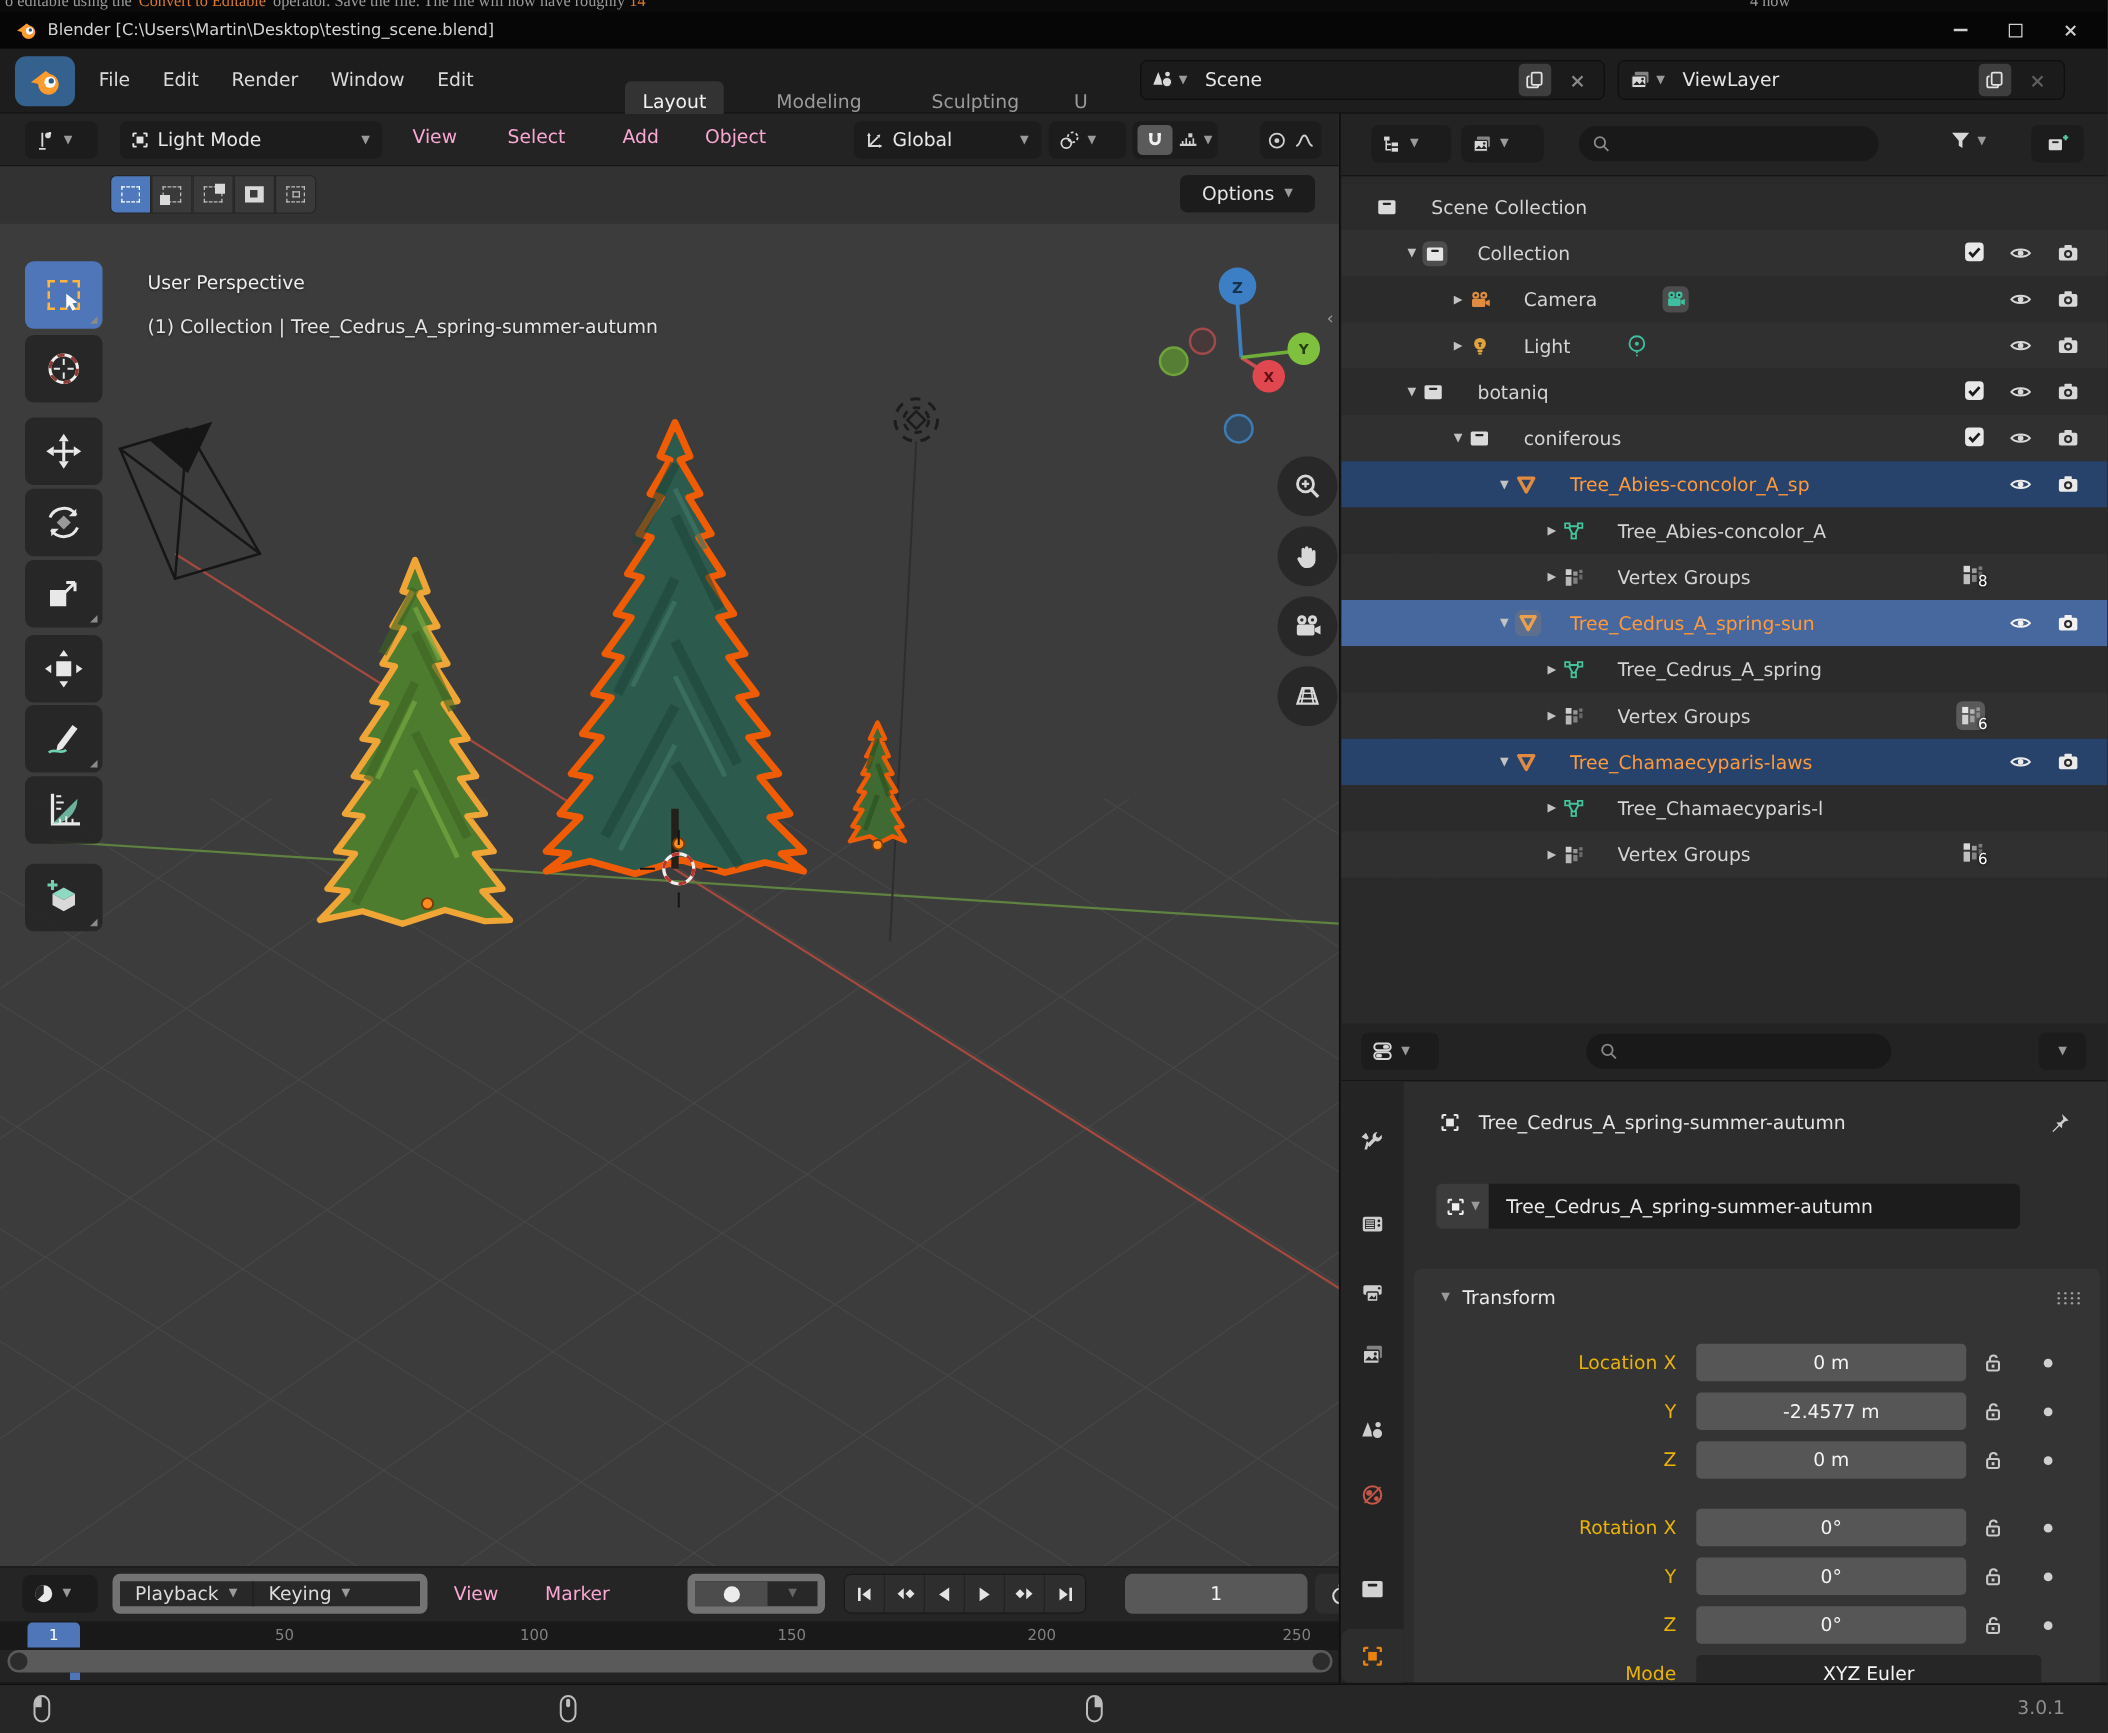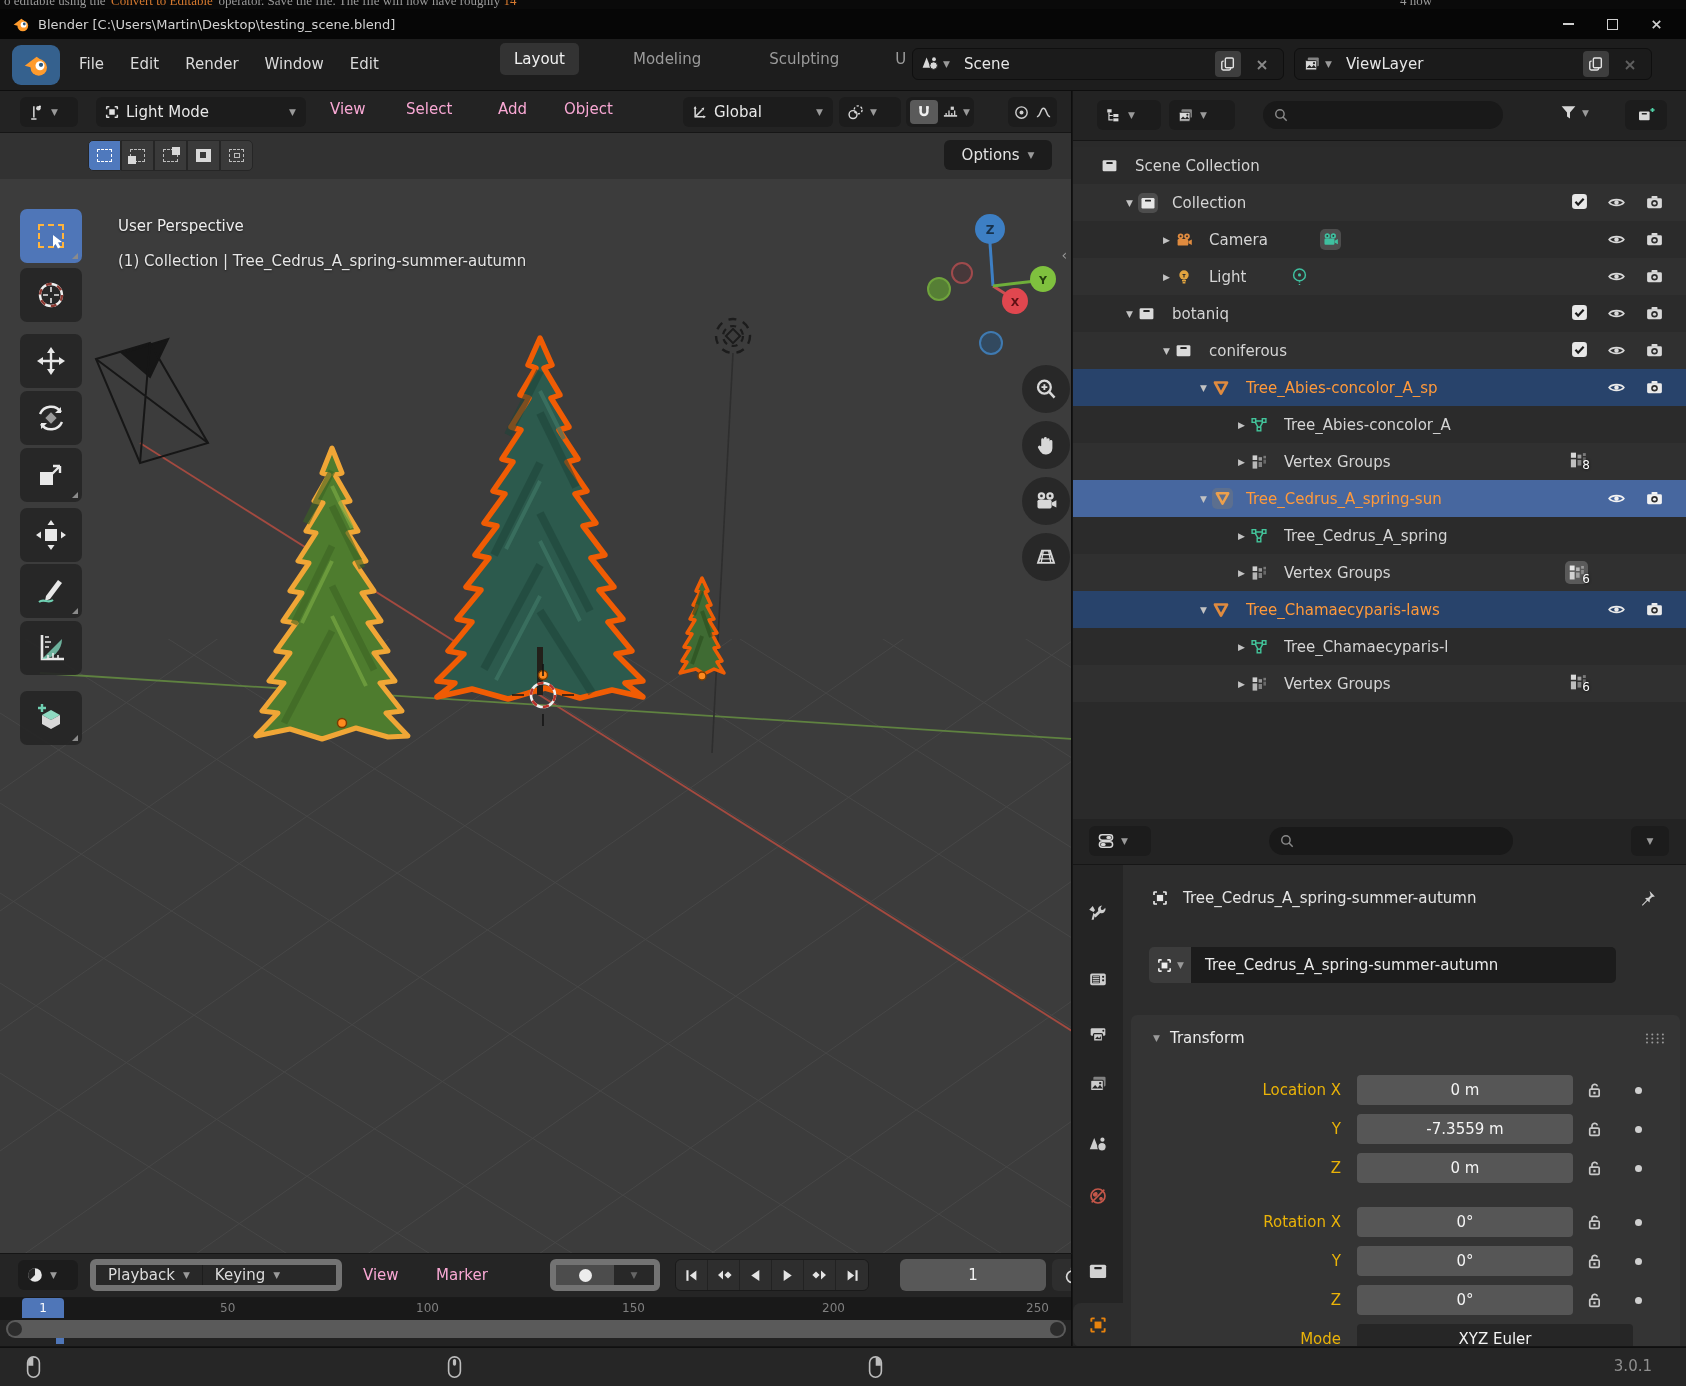--- a/index.html
+++ b/index.html
@@ -37,21 +37,21 @@
 .navbtn{width:48px;height:48px;border-radius:24px;background:rgba(36,36,36,.85);display:flex;align-items:center;justify-content:center}
 
 #outliner{left:1073px;top:91px;width:613px;height:728px;background:#2a2a2a;overflow:hidden}
 #ohead{left:0;top:0;width:613px;height:50px;background:#232323;border-bottom:1px solid #161616}
 .srch{background:#191919;border-radius:14px;height:28px;display:flex;align-items:center;padding:0 10px;gap:6px}
 .orow{position:absolute;left:0;width:613px;height:37px;display:flex;align-items:center;font-size:15px;color:#d4d4d4}
 .orow.a{background:#2b2b2b}.orow.b{background:#303030}
 .orow.sel{background:#28436b}.orow.act{background:#47679f}
 .orow .exp{width:17px;font-size:9px;color:#c2c2c2;flex:none;text-align:center}
 .orow .oic{width:26px;flex:none;display:flex;justify-content:flex-start}
-.orow .lb{white-space:nowrap;overflow:hidden;margin-left:8px}
+.orow .lb{white-space:nowrap;overflow:hidden;margin-left:18px}
 .orange{color:#ff993a}
 .tg{position:absolute;top:9px}
 .iconbg{background:#5c6f8f;border-radius:5px;padding:2px;display:flex}
 .iconbg2{background:#4d4d4d;border-radius:5px;padding:2px;display:flex}
 .vgb{position:absolute;right:96px;top:7px;display:flex;align-items:flex-end}
 .vgb i{font-style:normal;font-size:12px;color:#fff;margin-left:-6px;margin-bottom:-2px;text-shadow:0 0 3px #000}
 .guide{position:absolute;width:1px;background:rgba(255,255,255,.10)}
 
 #props{left:1073px;top:819px;width:613px;height:527px;background:#2d2d2d;overflow:hidden}
 #phead{left:0;top:0;width:613px;height:46px;background:#232323;border-bottom:1px solid #161616}
@@ -351,21 +351,21 @@
         <use href="#s-blender"></use>
       </svg>
   </div>
   <div class="abs fx" style="left:66px;top:10px">
     <div class="menu">File</div>
     <div class="menu">Edit</div>
     <div class="menu">Render</div>
     <div class="menu">Window</div>
     <div class="menu">Edit</div>
   </div>
-  <div class="abs fx" style="left:500px;top:4px;gap:40px">
+  <div class="abs fx" style="left:500px;top:26px;gap:28px">
     <div class="wtab on">Layout</div>
     <div class="wtab">Modeling</div>
     <div class="wtab">Sculpting</div>
     <div class="wtab" style="padding-left:2px;width:20px;overflow:hidden">U</div>
   </div>
   <div class="selpill abs" style="left:912px;top:9px;width:372px">
     <svg class="ic" width="18" height="18" style="margin-left:8px;color:#d8d8d8">
         <use href="#s-scene"></use>
       </svg>
     <span class="chev" style="margin-left:4px">▼</span>
@@ -1063,21 +1063,21 @@
   <div class="fld" style="left:284px;top:256px;width:216px">
       <span>0 m</span>
     </div>
   <svg class="ic abs" width="18" height="18" style="left:512px;top:262px;color:#c9c9c9">
       <use href="#s-lock"></use>
     </svg>
   <div class="abs" style="left:562px;top:268px;width:7px;height:7px;border-radius:4px;background:#cfcfcf"></div>
 
   <div class="flbl" style="top:295px">Y</div>
   <div class="fld" style="left:284px;top:295px;width:216px">
-      <span>-7.3559 m</span>
+      <span>-2.4577 m</span>
     </div>
   <svg class="ic abs" width="18" height="18" style="left:512px;top:301px;color:#c9c9c9">
       <use href="#s-lock"></use>
     </svg>
   <div class="abs" style="left:562px;top:307px;width:7px;height:7px;border-radius:4px;background:#cfcfcf"></div>
 
   <div class="flbl" style="top:334px">Z</div>
   <div class="fld" style="left:284px;top:334px;width:216px">
       <span>0 m</span>
     </div>

